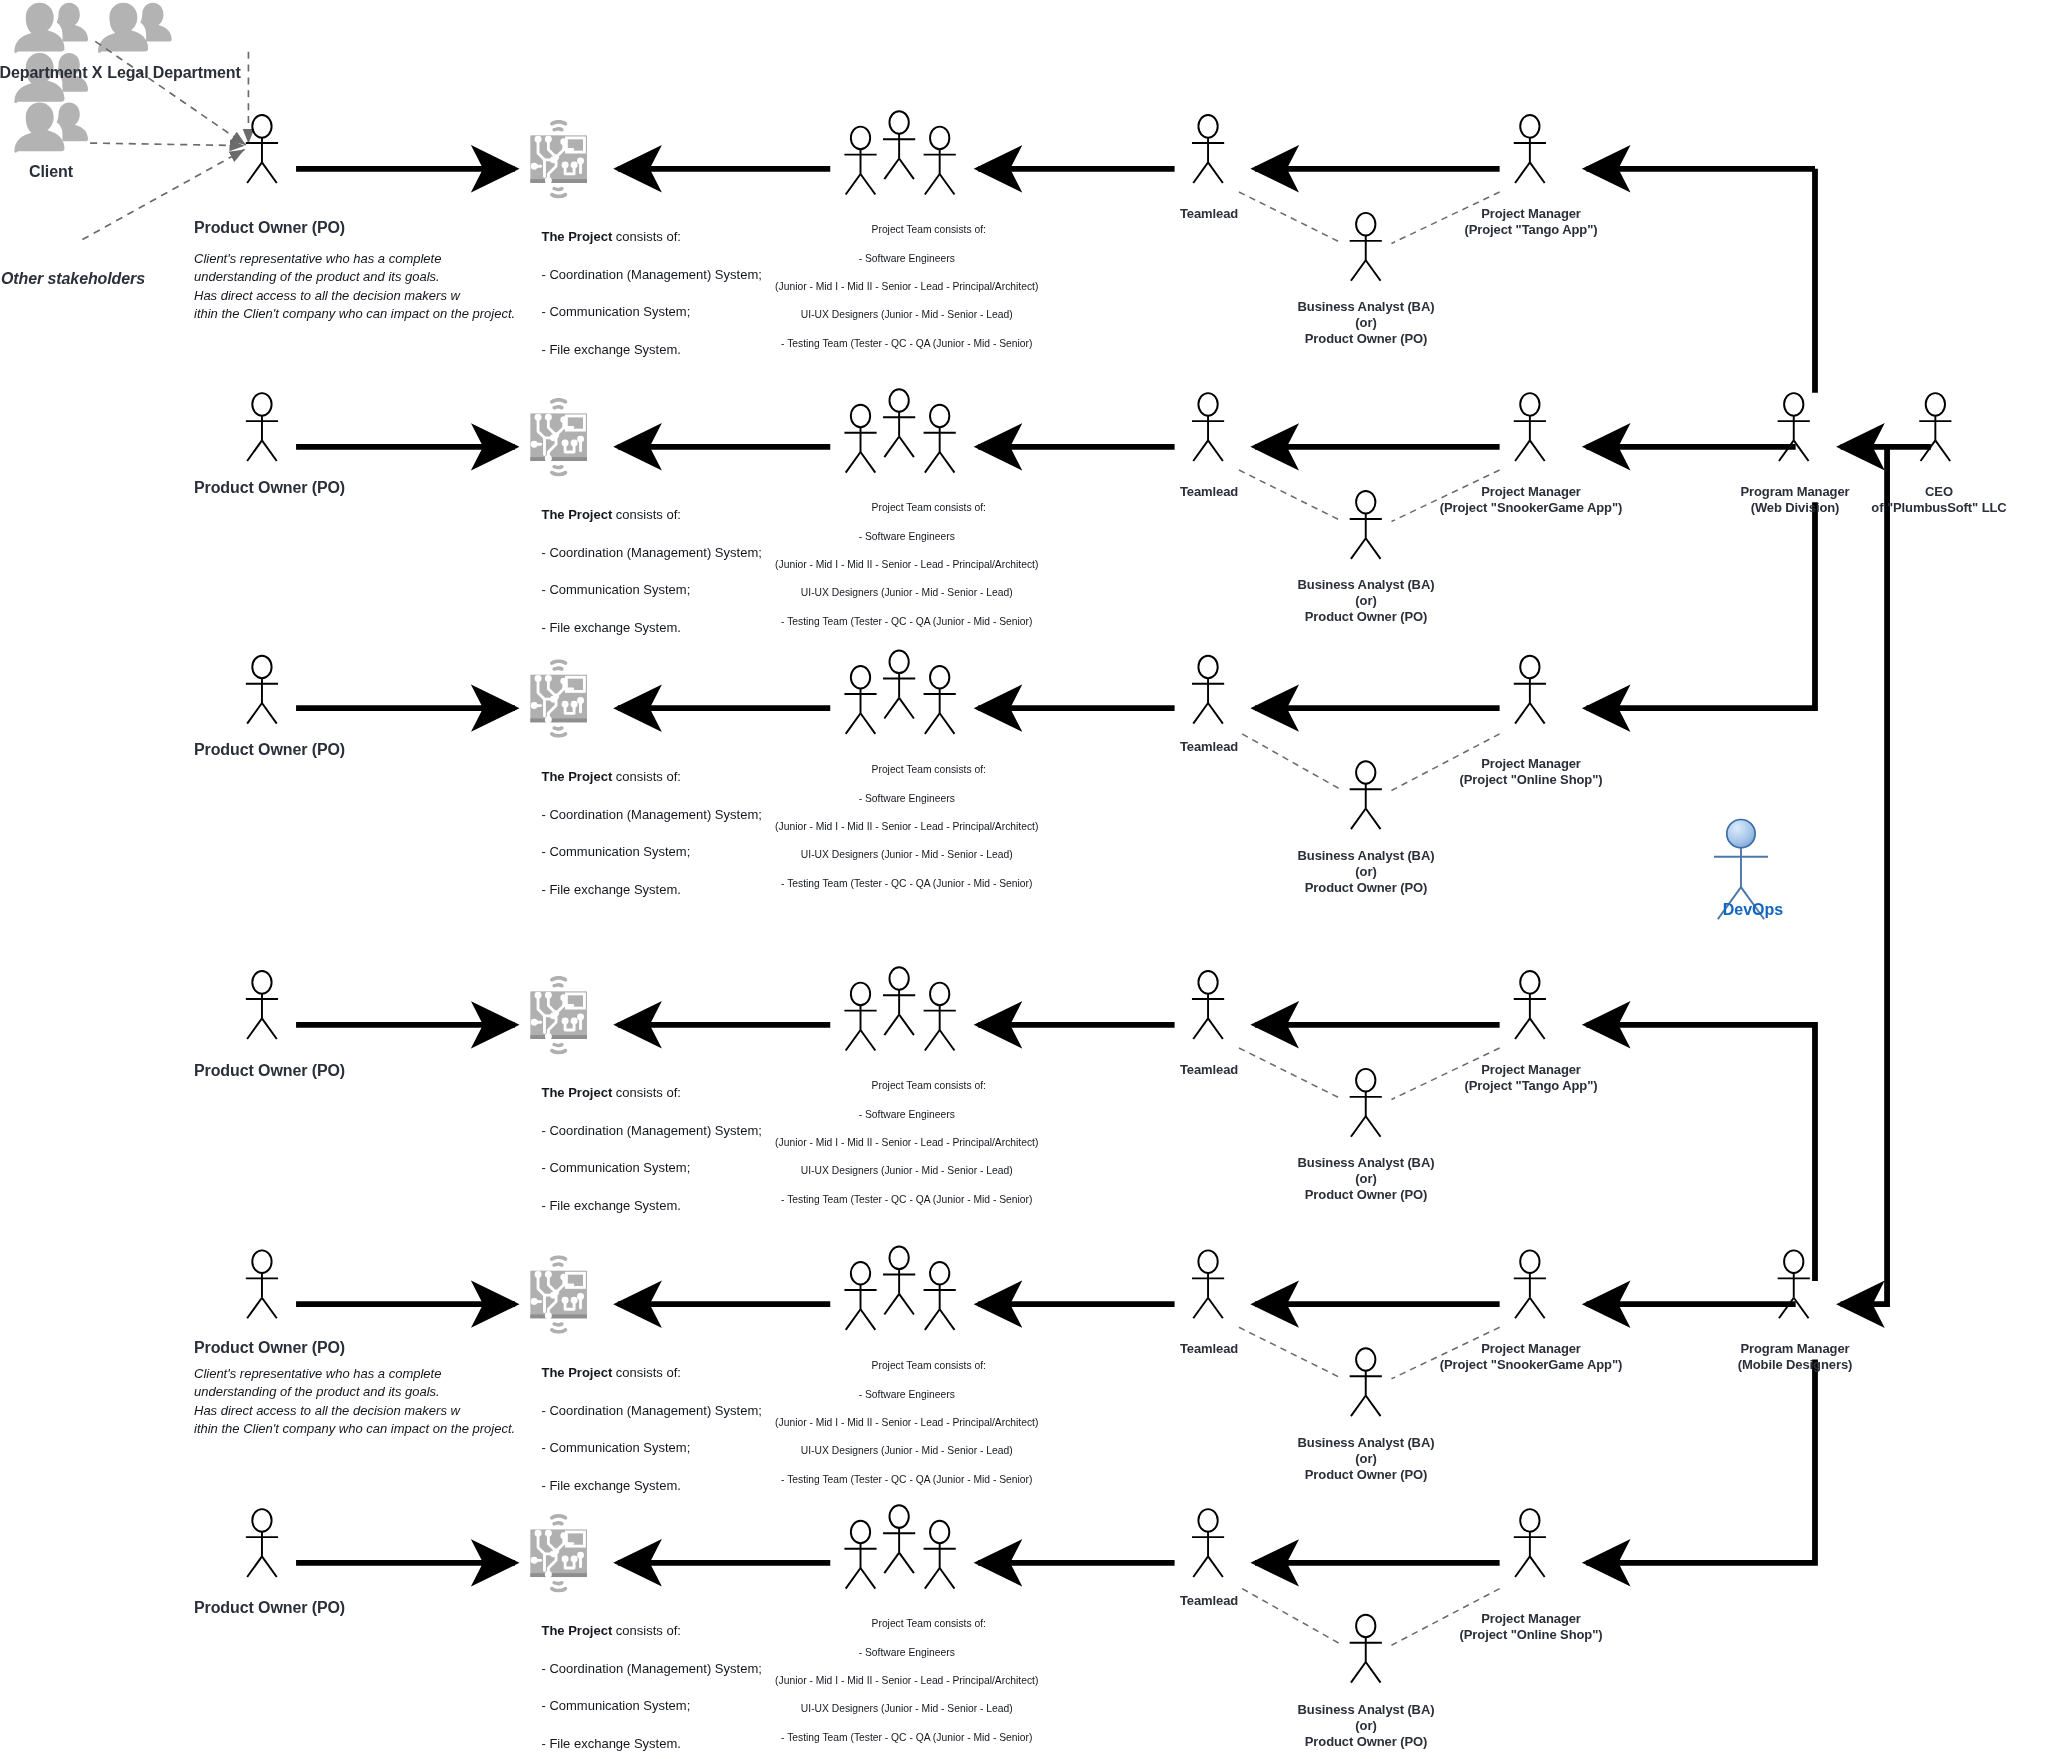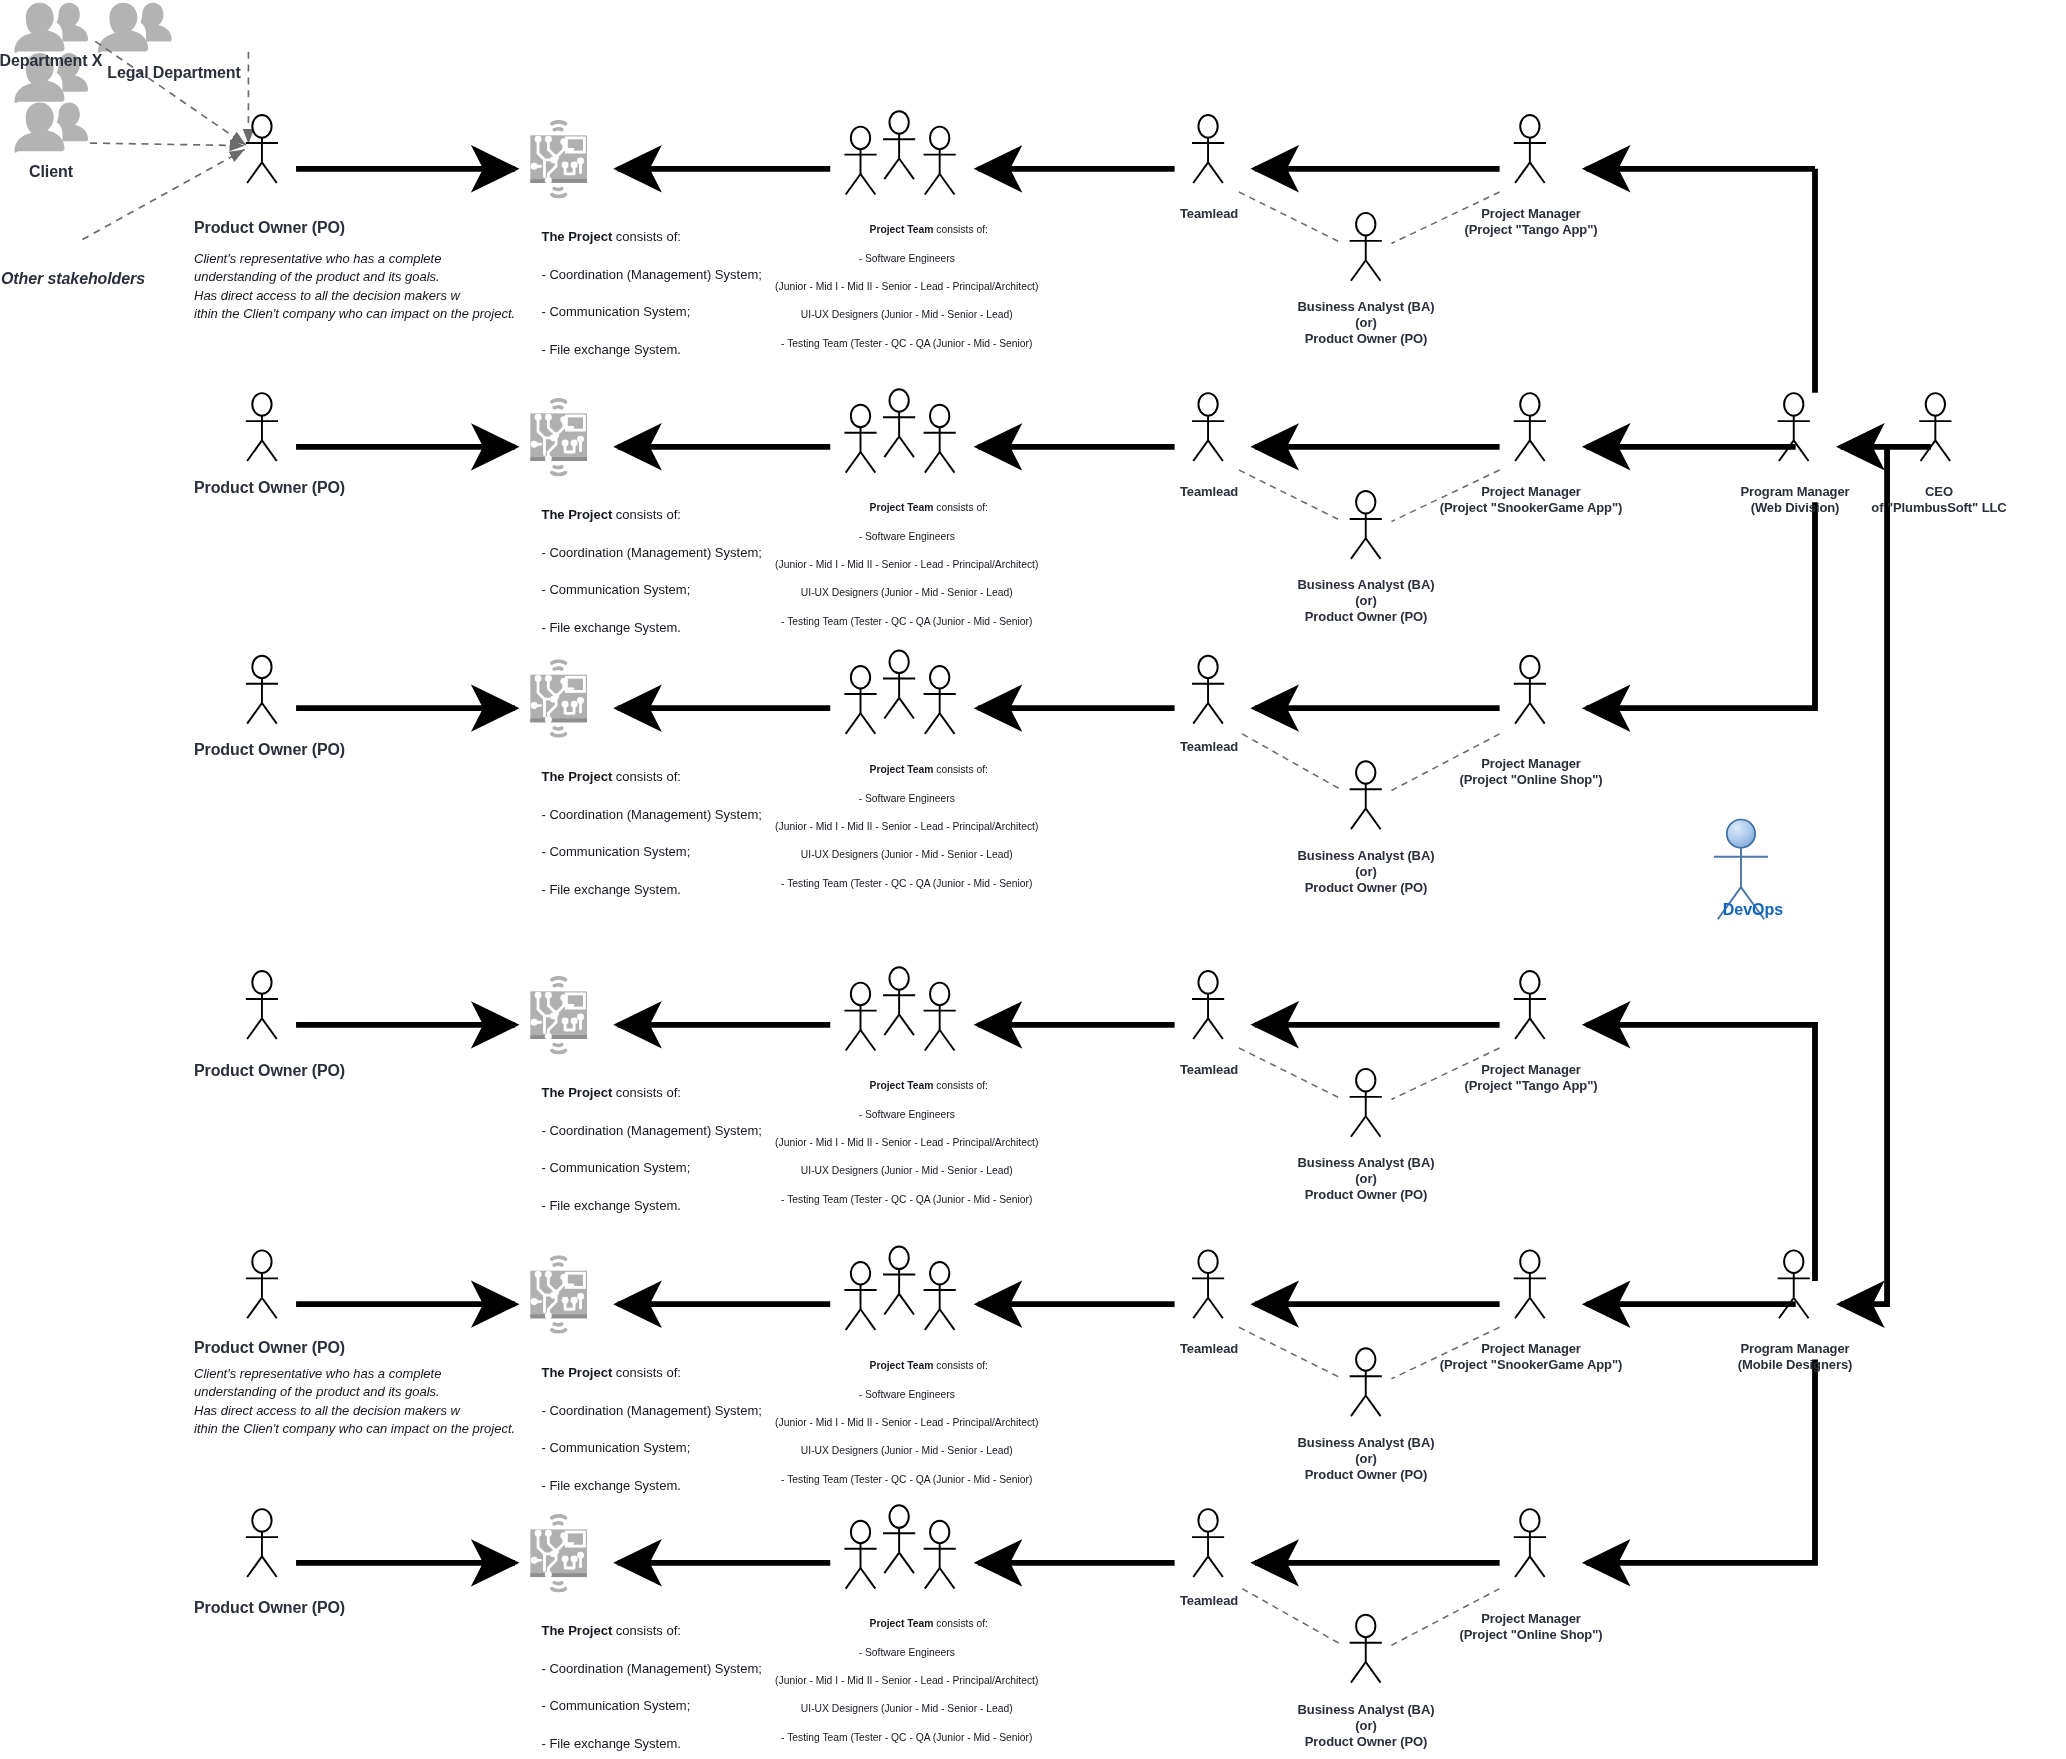--- a/index.html
+++ b/index.html
@@ -51,21 +51,21 @@
   .team-txt{
     position:absolute;
     font-size:10.3px;
     color:#14171d;
     line-height:1.38;
     text-align:center;
     white-space:pre;
     transform:translateX(-50%);
     font-weight:normal;
   }
-  .team-txt b{font-weight:bold;margin-left:44px;}
+  .team-txt b{font-weight:normal;margin-left:44px;}
   .devops-lbl{
     position:absolute;
     font-weight:bold;
     font-size:16px;
     color:#1366c0;
     white-space:nowrap;
     transform:translateX(-50%);
     padding-left:24px;
   }
 </style>
@@ -302,21 +302,21 @@
       <line x1="2330" y1="2428" x2="1950" y2="2428" stroke="#000" stroke-width="9" marker-end="url(#ah)"></line>
       <use href="#actor" x="2345" y="2344" width="64" height="108"></use>
       <use href="#actor" x="2090" y="2508" width="64" height="108"></use>
       <g stroke="#6b6b6b" stroke-width="2.4" fill="none" stroke-dasharray="10 8">
         <line x1="1930" y1="2468" x2="2086" y2="2556"></line>
         <line x1="2330" y1="2468" x2="2162" y2="2556"></line>
       </g>
     </g>
   </svg>
 
-  <div class="lbl lbl-l ctr" style="left:51px;top:51px;">Department X</div>
+  <div class="lbl lbl-l ctr" style="left:51px;top:63px;">Department X</div>
   <div class="lbl lbl-l ctr" style="left:174px;top:63px;">Legal Department</div>
   <div class="lbl lbl-l ctr" style="left:51px;top:162px;">Client</div>
   <div class="lbl lbl-l ctr" style="left:73px;top:269px;font-style:italic;">Other stakeholders</div>
 
   <div class="lbl lbl-l" style="left:194px;top:218px;">Product Owner (PO)</div>
   <div class="desc" style="left:194px;top:250px;">Client's representative who has a complete
 understanding of the product and its goals.
 Has direct access to all the decision makers w
 ithin the Clien't company who can impact on the project.</div>
   <div class="proj-txt" style="left:527px;top:209px;">

